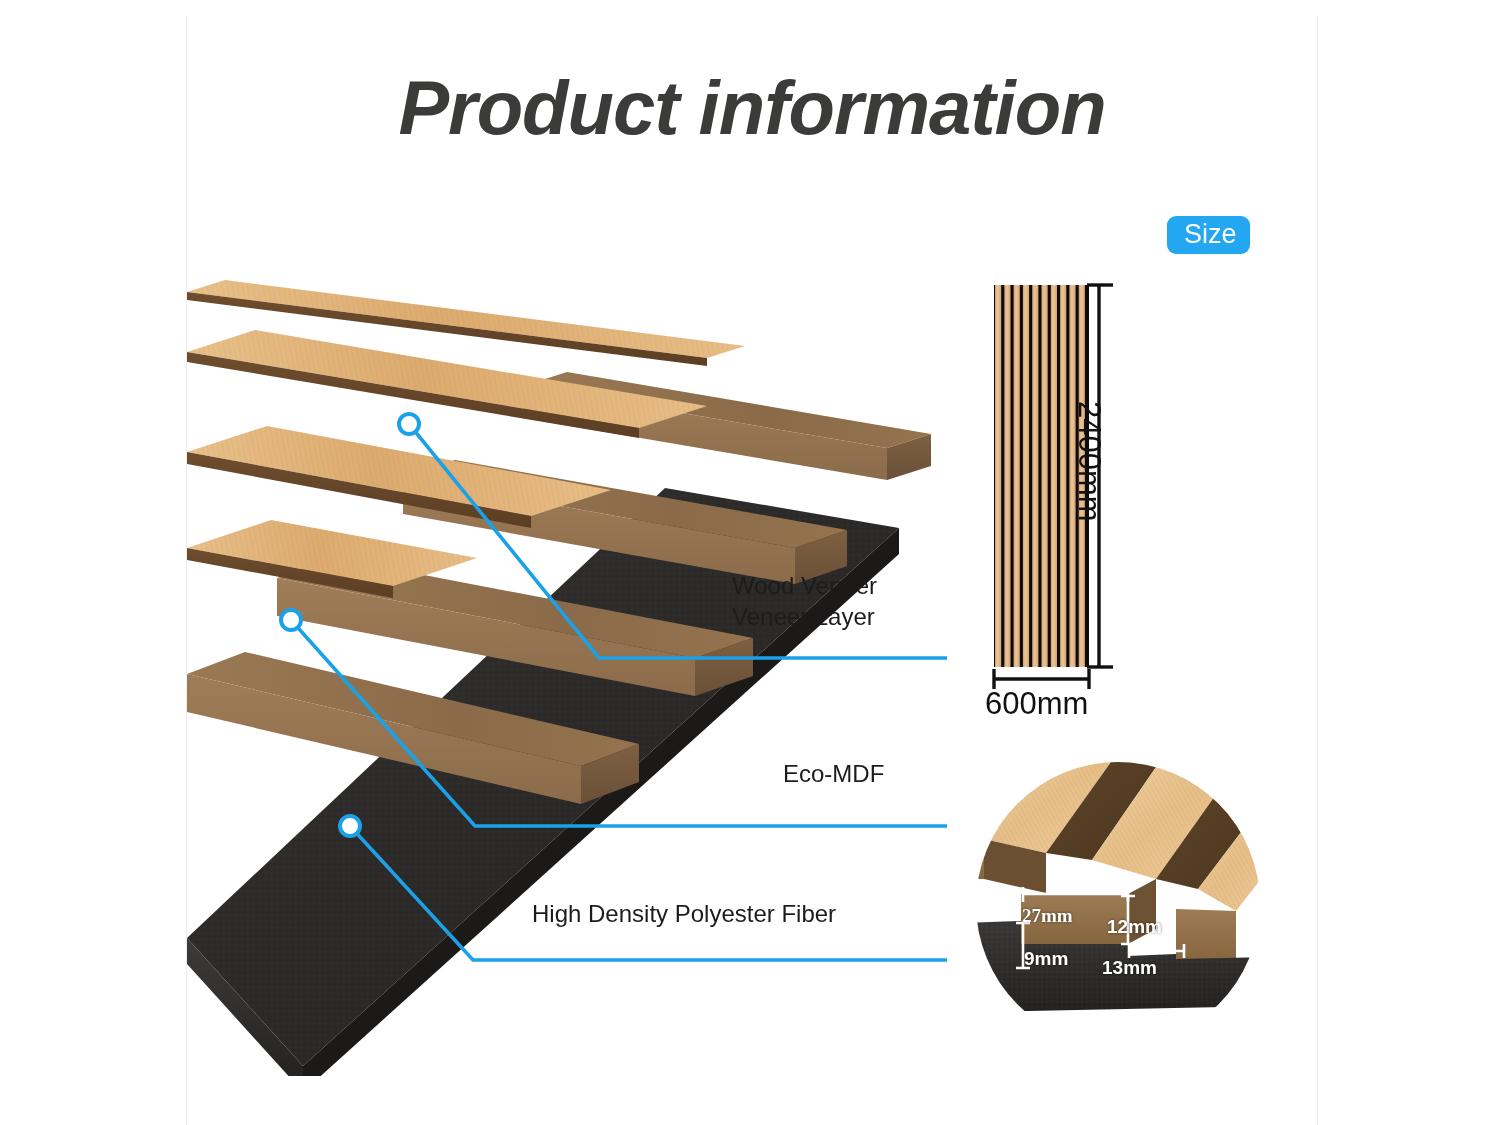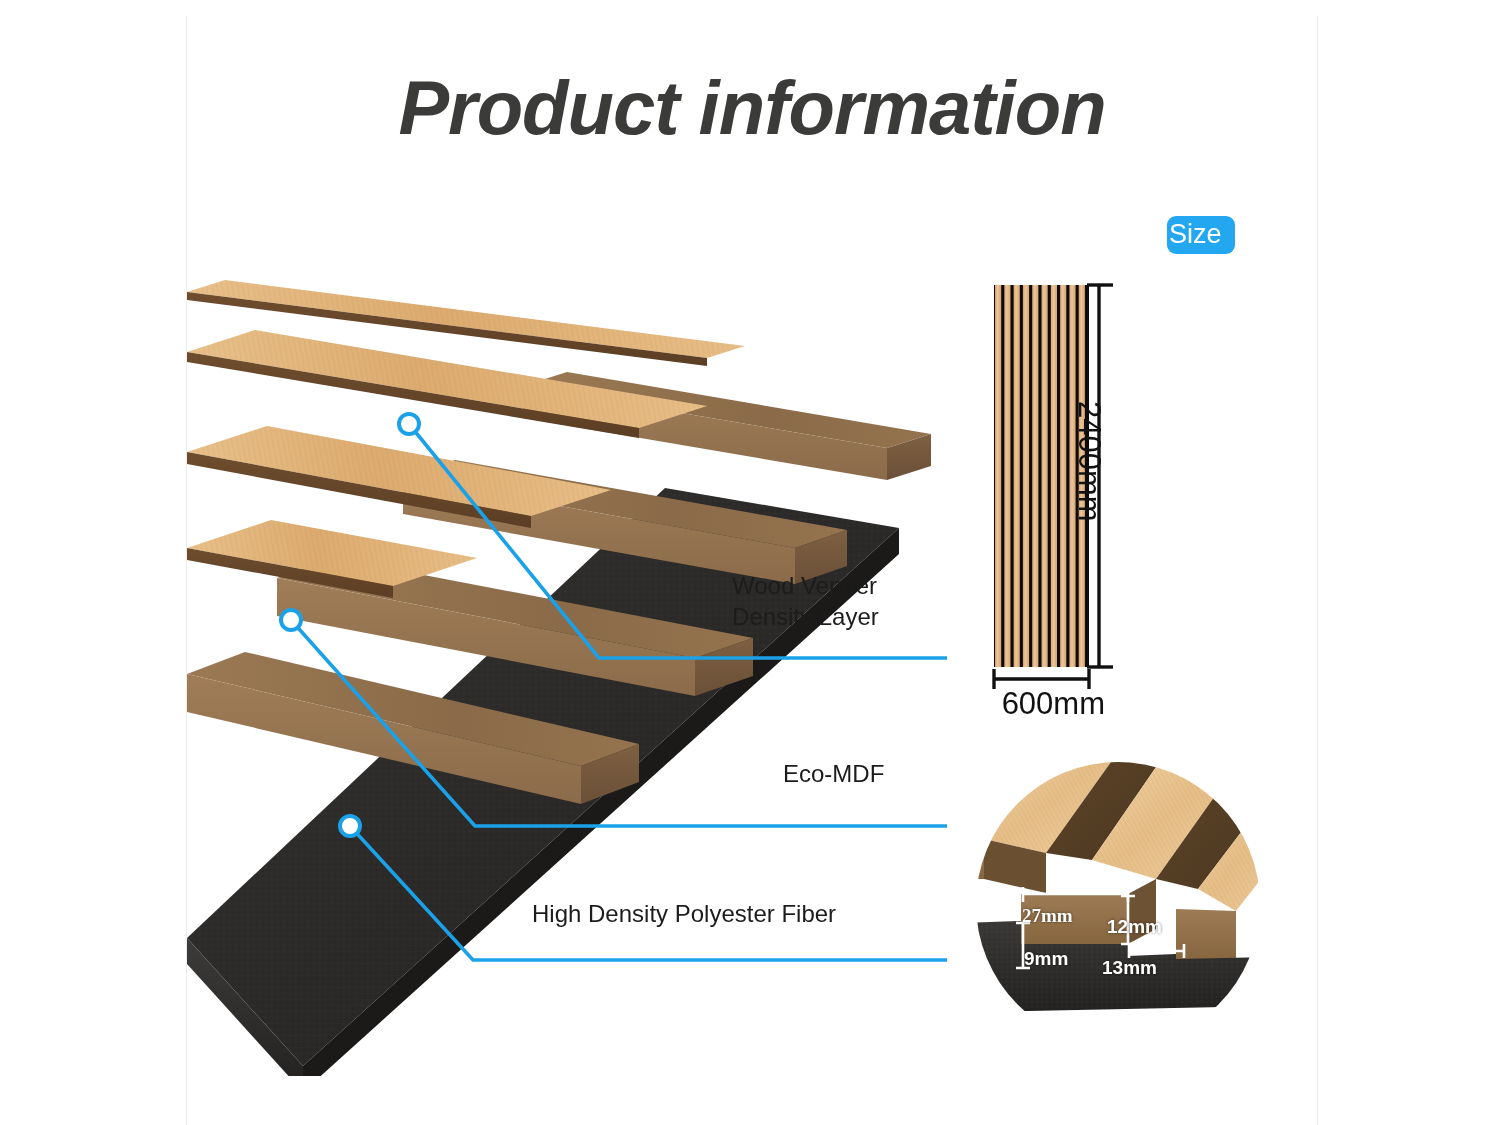--- a/index.html
+++ b/index.html
@@ -14,39 +14,39 @@
          border-bottom:5px solid #fca5a5;}
 
   
   #title{position:absolute;left:0px;top:48px;width:1130px;text-align:center;
          font-size:76px;font-weight:bold;font-style:italic;color:#3b3b3a;
          letter-spacing:-1px;white-space:nowrap;}
 
   
   #size-badge{position:absolute;left:980px;top:200px;
               background:#22a7f0;color:#ffffff;border-radius:9px;
-              padding:4px 13px 6px 2px;font-size:27px;line-height:1.05;}
+              padding:4px 13px 6px 17px;font-size:27px;line-height:1.05;}
 
   
   #exploded{position:absolute;left:0px;top:250px;width:760px;height:810px;}
   #exploded svg{display:block;}
 
   
   .callout-label{position:absolute;font-size:24px;color:#1c1c1c;
                  line-height:1.28;white-space:nowrap;}
   #lbl-veneer{left:545px;top:555px;text-align:left;}
   #lbl-mdf{left:596px;top:743px;}
   #lbl-fiber{left:338px;top:883px;margin-left:7px;}
 
   
   #size-diagram{position:absolute;left:800px;top:265px;width:330px;height:440px;}
   #panel{position:absolute;left:7px;top:4px;width:95px;height:382px;}
   .dim-text{position:absolute;font-size:31px;color:#111;white-space:nowrap;}
   #dim-h{left:120px;top:120px;transform:rotate(90deg);transform-origin:left top;}
-  #dim-w{left:-2px;top:405px;width:120px;text-align:right;}
+  #dim-w{left:-2px;top:405px;width:120px;text-align:left;}
 
   
   #detail{position:absolute;left:789px;top:745px;width:285px;height:290px;}
   .dim-white{position:absolute;color:#ffffff;font-size:19px;font-weight:bold;
              white-space:nowrap;text-shadow:0 0 3px rgba(0,0,0,.55);}
   #d27{left:46px;top:144px;font-family:Liberation Serif, serif;}
   #d12{left:131px;top:155px;}
   #d9{left:48px;top:187px;}
   #d13{left:126px;top:196px;}
 </style>
@@ -175,21 +175,21 @@
         <g>
           <circle cx="222" cy="158" r="10" fill="#ffffff" stroke="#1ba1e8" stroke-width="4"></circle>
           <circle cx="104" cy="354" r="10" fill="#ffffff" stroke="#1ba1e8" stroke-width="4"></circle>
           <circle cx="163" cy="560" r="10" fill="#ffffff" stroke="#1ba1e8" stroke-width="4"></circle>
         </g>
       </svg>
     </div>
 
     <div class="callout-label" id="lbl-veneer">
       <div>Wood Veneer</div>
-      <div>Density Layer</div>
+      <div>Veneer Layer</div>
     </div>
 
     <div class="callout-label" id="lbl-mdf">Eco-MDF</div>
 
     <div class="callout-label" id="lbl-fiber">High Density Polyester Fiber</div>
 
     <div id="size-diagram">
 
       <div id="panel">
         <svg width="95" height="382" viewBox="0 0 95 382" xmlns="http://www.w3.org/2000/svg">

